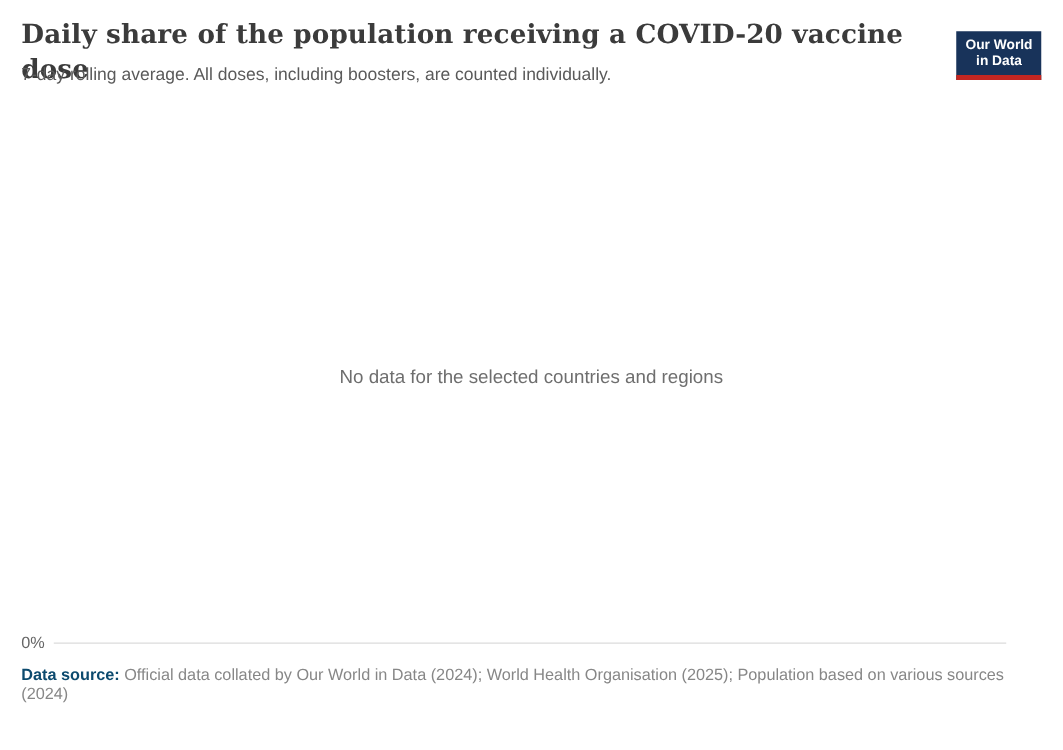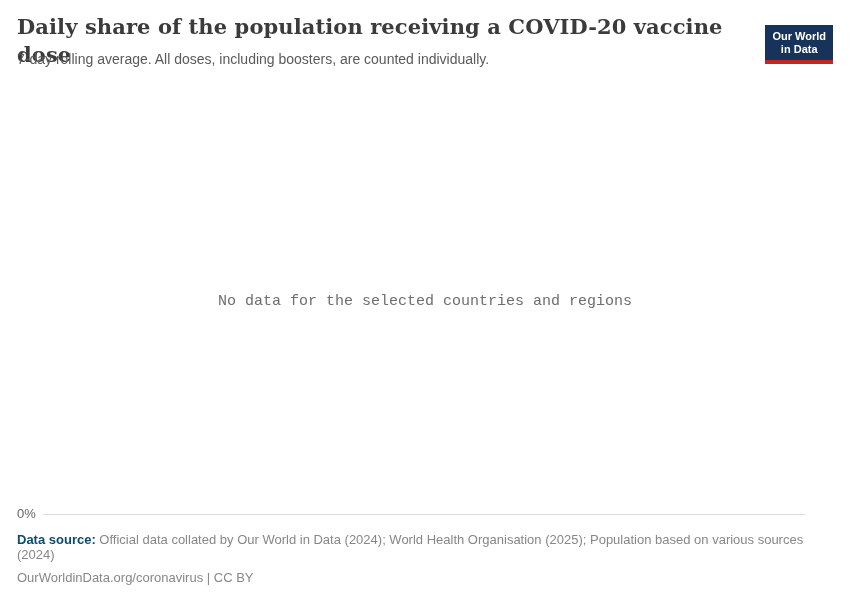--- a/index.html
+++ b/index.html
@@ -32,21 +32,21 @@
     font-size: 11px; font-weight: 700; line-height: 13px;
     padding: 5px 7px 4px 7px;
     cursor: pointer;
     text-decoration: none;
   }
   .owid-logo span { display: block; }
 
   .empty-msg {
     position: absolute; left: 0; right: 0; top: 293px;
     text-align: center;
-    font-size: 15px; color: #6e6e6e; font-family: Liberation Mono, monospace;
+    font-size: 15px; color: #6e6e6e;
   }
 
   .axis-row {
     position: absolute; left: 17px; right: 45px; top: 507px;
     height: 14px;
     display: flex; align-items: center;
   }
   .axis-tick {
     font-size: 13px; color: #666666; margin-right: 7px;
     line-height: 14px;
@@ -79,16 +79,15 @@
     <div class="empty-msg">No data for the selected countries and regions</div>
 
     <div class="axis-row">
       <span class="axis-tick">0%</span>
       <span class="gridline"></span>
     </div>
   </div>
 
   <div class="sources-footer">
     <p><span class="ds-label">Data source:</span><span> Official data collated by Our World in Data (2024); World Health Organisation (2025); Population based on various sources (2024)</span></p>
-    <p class="attribution">OurWorldinData.org/coronavirus | CC BY</p>
   </div>
 
 </div>
 
 </body></html>

